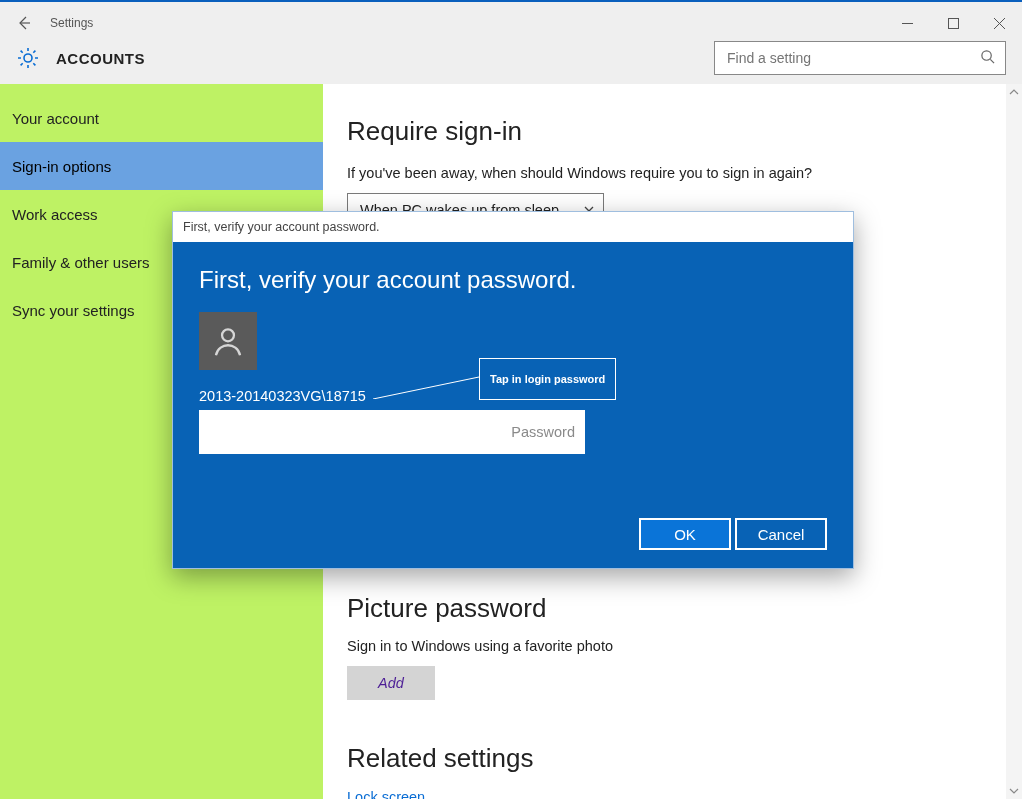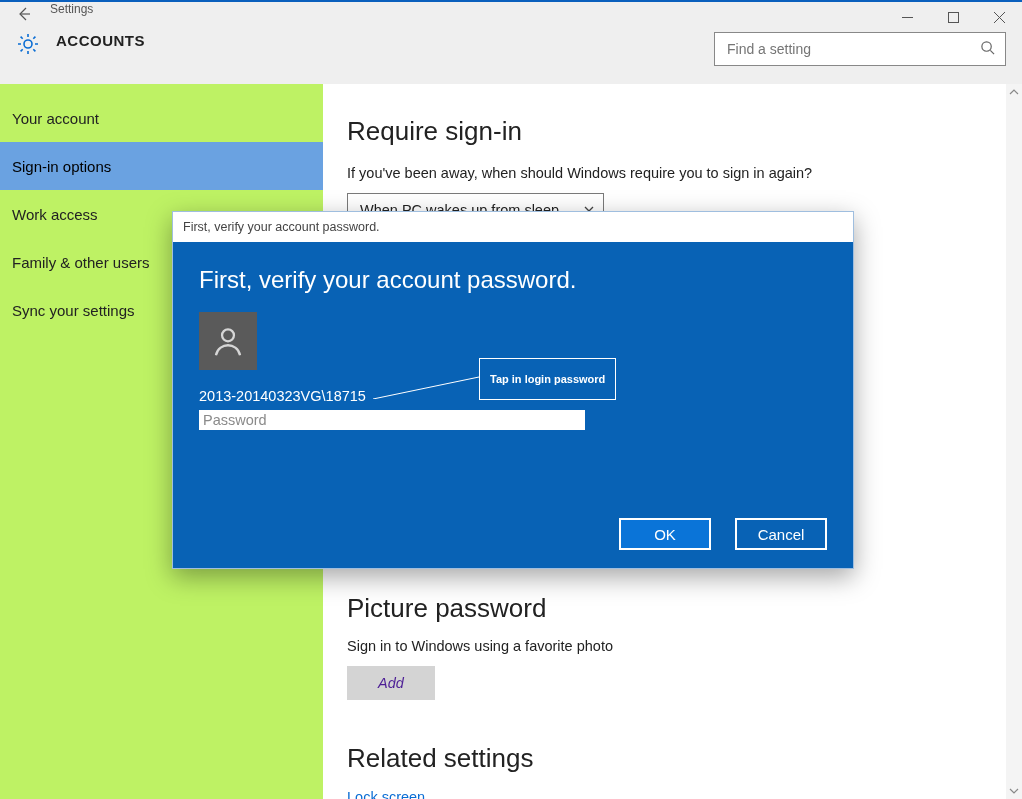--- a/index.html
+++ b/index.html
@@ -1,29 +1,29 @@
 <!DOCTYPE html>
 <html><head>
 <meta charset="utf-8">
 <style>
   * { box-sizing: border-box; margin: 0; padding: 0; font-family: "Segoe UI", Tahoma, sans-serif; }
   html, body { width: 1022px; height: 799px; overflow: hidden; background: #fff; }
   .window { width: 1022px; height: 799px; background: #fff; position: relative; border-top: 2px solid #0a5fbd; }
   .titlebar {
-    height: 30px; background: #efefef; display: flex; align-items: flex-start;
-    padding: 0 0 0 12px; color: #555; font-size: 12px;
+    height: 30px; background: #efefef; display: flex; align-items: center;
+    padding: 12px 0 0 12px; color: #555; font-size: 12px;
   }
   .titlebar .back { width: 24px; height: 24px; display:flex; align-items:center; justify-content:center; margin-right: 14px; color:#444; }
   .titlebar .title { flex: 0 0 auto; }
   .titlebar .spacer { flex: 1 1 auto; }
   .win-controls { display:flex; height:100%; }
   .win-btn { width: 46px; height: 100%; display:flex; align-items:center; justify-content:center; color:#555; }
   .win-btn svg { width: 11px; height: 11px; }
   .header-row {
-    height: 52px; background: #efefef; display:flex; align-items:flex-start; padding: 0 16px;
+    height: 52px; background: #efefef; display:flex; align-items:center; padding: 0 16px;
   }
   .gear { color:#0a6dd4; margin-right: 16px; display:flex; align-items:center; }
   .header-title { font-size: 15px; font-weight: 600; letter-spacing: 0.5px; color:#222; }
   .header-row .spacer { flex:1; }
   .search-wrap { width: 292px; height: 34px; border:1px solid #888; background:#fff; display:flex; align-items:center; padding: 0 10px 0 12px; color:#777; }
   .search-wrap input { border:none; outline:none; font-size:14px; flex:1; color:#333; background:transparent; }
   .search-wrap .sicon { color:#666; }
   .body { display:flex; height: calc(799px - 2px - 30px - 52px); }
   .sidebar { width: 323px; background:#bef264; padding-top: 10px; }
   .side-item { height: 48px; display:flex; align-items:center; padding: 0 12px; font-size:15px; color:#222; }
@@ -55,31 +55,31 @@
   }
   .dialog-title { height:30px; background:#fff; display:flex; align-items:center; padding:0 10px; font-size:12.5px; color:#444; }
   .dialog-body { padding: 18px 26px 16px 26px; color:#fff; position:relative; height:calc(100% - 30px); }
   .dialog-heading { font-size:24px; font-weight:400; color:#fff; margin: 6px 0 18px 0; }
   .avatar {
     width:58px; height:58px; background:#5a5a5a; display:flex; align-items:center; justify-content:center;
     margin-bottom: 18px;
   }
   .avatar svg { color:#d6d6d6; }
   .username { font-size:14.5px; color:#fff; margin-bottom:6px; }
-  .pwd-input { width: 386px; height:20px; border:none; outline:none; padding:0 4px; font-size:14.5px; color:#333; background:#fff; }
+  .pwd-input { width: 386px; height:44px; border:none; outline:none; padding:0 10px; font-size:14.5px; color:#333; background:#fff;text-align:right; }
   .pwd-input::placeholder { color:#8a8a8a; }
   .callout {
     position:absolute; left:306px; top:116px;
     border:1px solid #fff; padding:14px 10px; font-size:11px; font-weight:600; color:#fff; background:transparent;
     white-space:nowrap;
   }
   .callout-line {
     position:absolute; left:200px; top:133px; width:118px; height:24px; pointer-events:none;
   }
-  .dialog-actions { position:absolute; right:26px; bottom:18px; display:flex; gap:24px; }
+  .dialog-actions { position:absolute; right:26px; bottom:18px; display:flex; gap:4px; }
   .dlg-btn {
     min-width:92px; height:32px; border:2px solid #fff; background:transparent; color:#fff;
     font-size:15px; display:flex; align-items:center; justify-content:center; padding:0 18px;
   }
   .dlg-btn.primary { background:#0a74d8; }
 </style>
 </head>
 <body>
 
 <div class="window">

